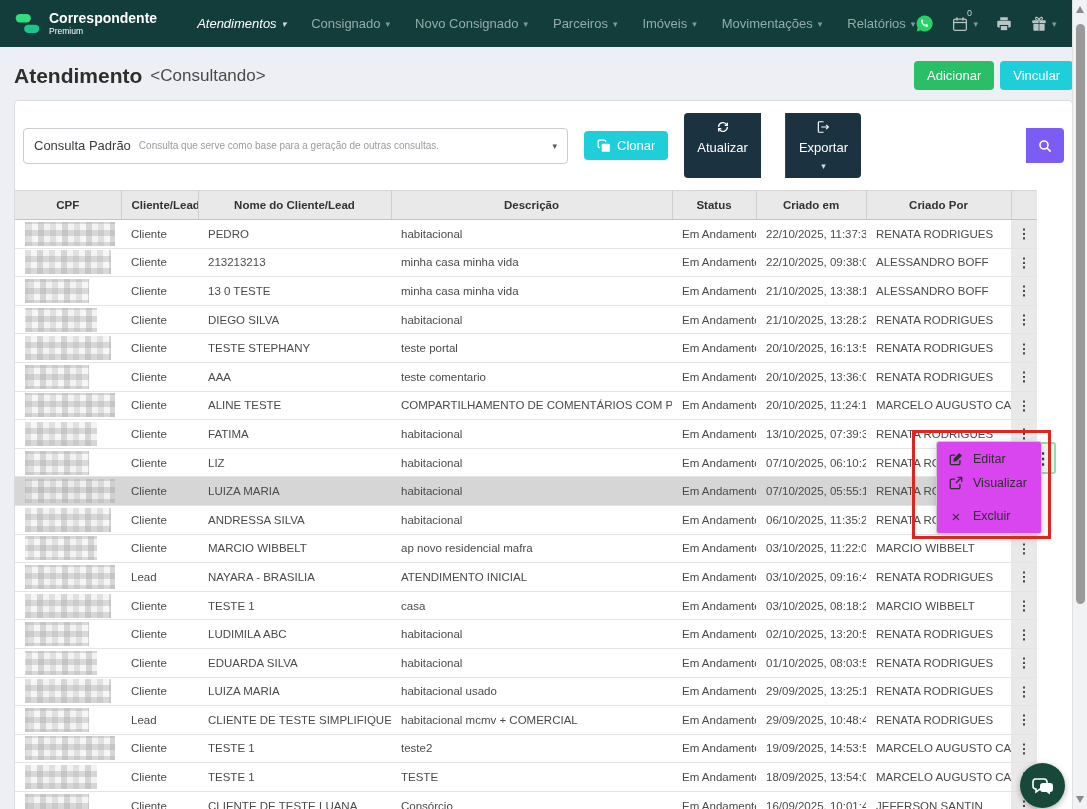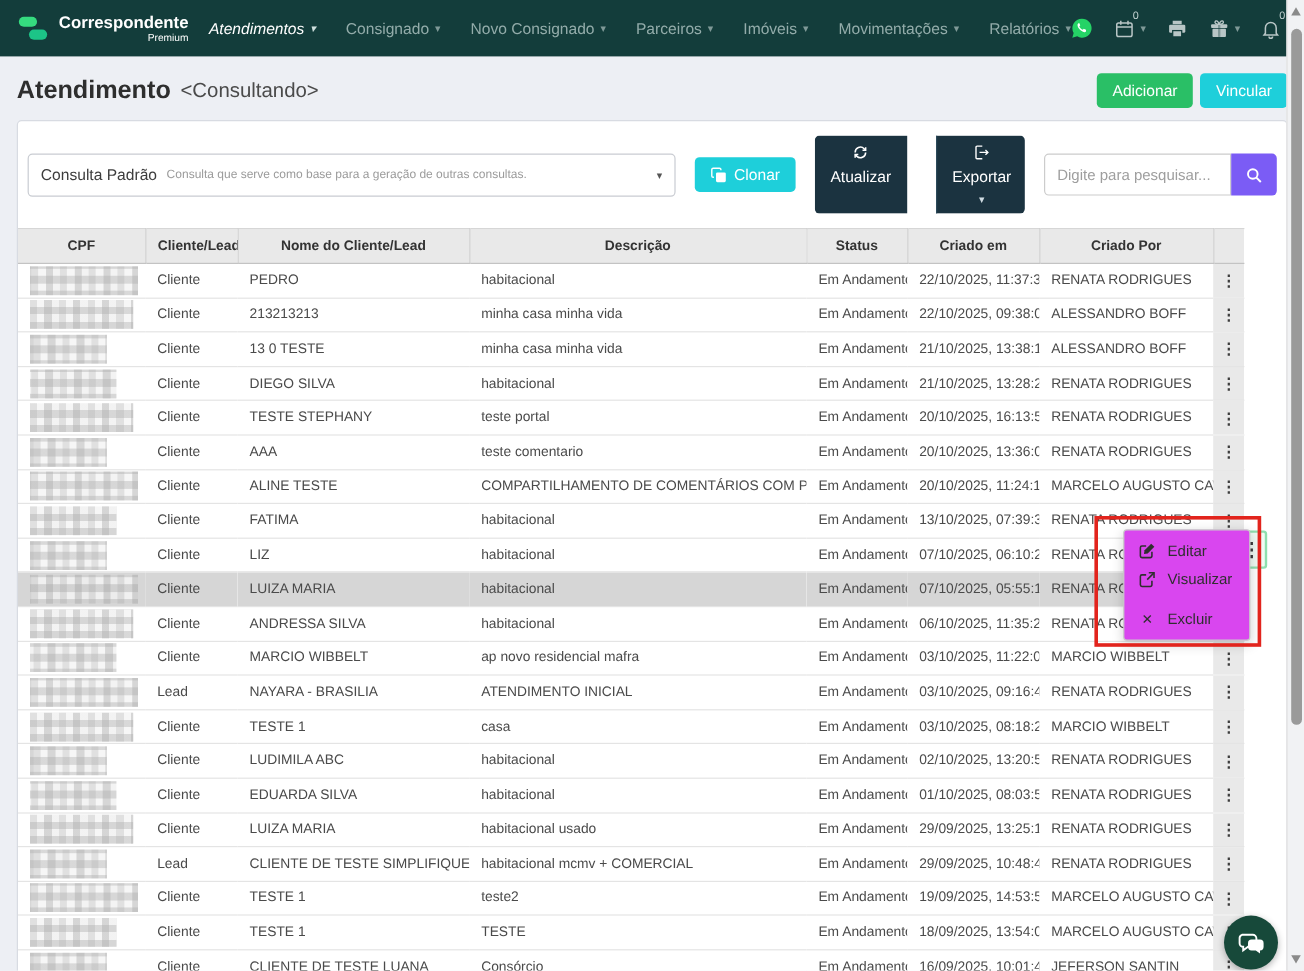--- a/index.html
+++ b/index.html
@@ -2,24 +2,24 @@
 <html><head>
 <meta charset="utf-8">
 <style>
   * { margin:0; padding:0; box-sizing:border-box; }
   html,body { width:1087px; height:809px; }
   body { font-family:"Liberation Sans", sans-serif; background:#edeff4; }
   .app { position:relative; width:1087px; height:809px; overflow:hidden; background:#edeff4; }
 
   
   .navbar { height:47px; background:#133d3b; display:flex; align-items:center; padding:0 14px; }
-  .brand { display:flex; align-items:center; gap:8px; margin-right:17px; }
+  .brand { display:flex; align-items:center; gap:8px; margin-right:40px; }
   .brand-text { color:#fff; line-height:1; }
   .brand-title { font-size:14px; font-weight:bold; }
-  .brand-sub { font-size:8.5px; margin-top:2px;text-align:right; }
+  .brand-sub { font-size:8.5px; margin-top:2px; }
   .nav-menu { display:flex; align-items:center; gap:25px; }
   .nav-item { color:#93acaa; font-size:13px; cursor:pointer; white-space:nowrap; display:flex; align-items:center; gap:5px; }
   .nav-item.active { color:#ffffff;font-style:italic; }
   .caret { font-size:9px; color:#7f9997; }
   .nav-item.active .caret { color:#cfe0de; }
   .nav-icons { margin-left:auto; margin-right:28px; display:flex; align-items:center; gap:17px; }
   .nav-ic { position:relative; display:flex; align-items:center; gap:3px; cursor:pointer; }
   .badge-sup { position:absolute; top:-7px; right:6px; font-size:9px; color:#c2d2d1; }
   .nav-ic .caret { margin-left:1px; }
 
@@ -235,21 +235,20 @@
             <svg width="14" height="14" viewBox="0 0 24 24" fill="none" stroke="#fff" stroke-width="2">
               <path d="M13 3H5.5A1.5 1.5 0 0 0 4 4.5v15A1.5 1.5 0 0 0 5.5 21H13"></path>
               <line x1="9" y1="12" x2="21" y2="12"></line>
                 <path d="M17.5 8.5 21 12l-3.5 3.5"></path>
             </svg>
             <span>Exportar</span>
             <span class="caret" style="color:#cfdbe2">▾</span>
           </button>
         </div>
         <div class="search-wrap">
-          <input class="search-input" placeholder="Digite para pesquisar..." style="">
           <button class="search-btn">
             <svg width="16" height="16" viewBox="0 0 24 24" fill="none" stroke="#fff" stroke-width="2.4">
               <circle cx="10.5" cy="10.5" r="6"></circle>
                 <line x1="15" y1="15" x2="20.5" y2="20.5"></line>
             </svg>
           </button>
         </div>
       </div>
 
       <table>

